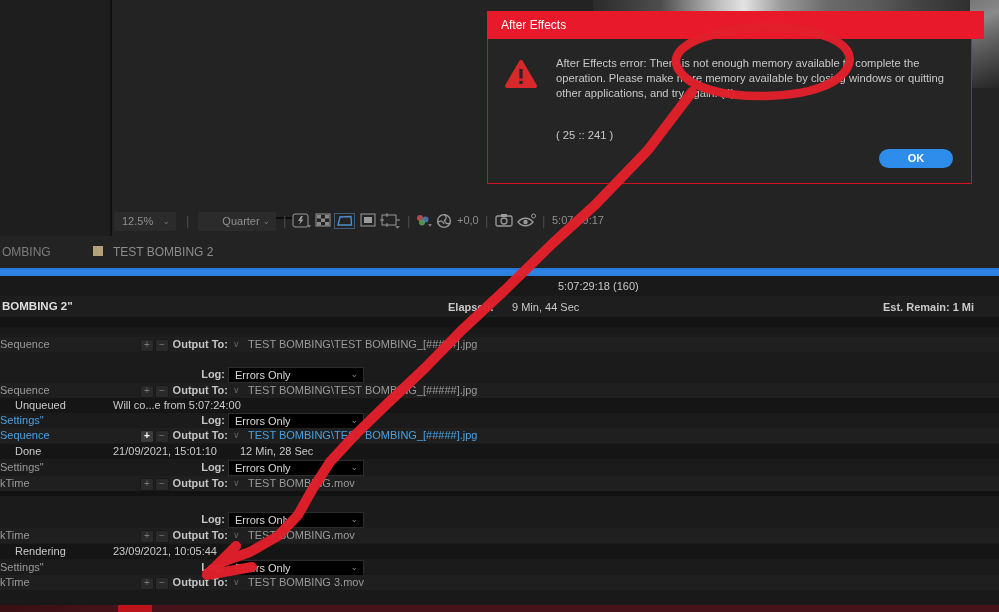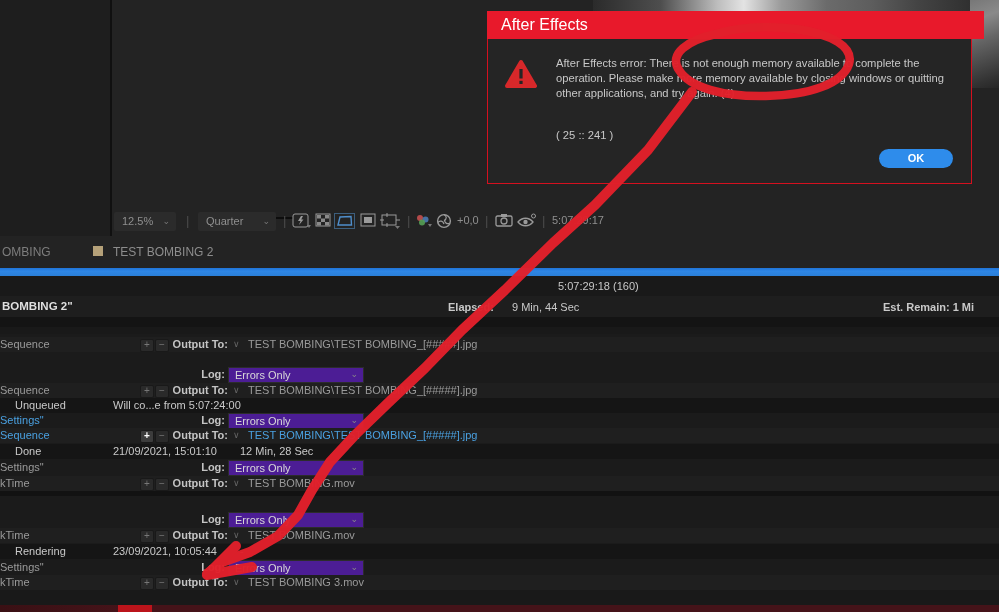--- a/index.html
+++ b/index.html
@@ -57,40 +57,40 @@
   .blue .r-label{color:var(--link-blue,#4aa0e0);}
   .r-plus,.r-minus{position:absolute;top:1.5px;width:12px;height:11px;background:#2a2a2a;border:1px solid #191919;
      border-radius:2px;color:#777;font-size:10px;line-height:10px;text-align:center;}
   .r-plus{left:140px;} .r-minus{left:155px;}
   .r-plus.bright{color:#fff;background:#3c3c3c;font-weight:bold;}
   .r-outlabel{position:absolute;left:160px;top:1px;width:68px;text-align:right;font-weight:bold;color:#c4c4c4;}
   .r-chevron{position:absolute;left:233px;top:2px;color:#666;font-size:9px;}
   .r-value{position:absolute;left:248px;top:1px;color:#9a9a9a;white-space:nowrap;}
   .blue .r-value{color:var(--link-blue,#4aa0e0);}
   .r-loglabel{position:absolute;left:160px;top:1px;width:65px;text-align:right;font-weight:bold;color:#c4c4c4;}
-  .r-dd{position:absolute;left:228px;top:0;width:134px;height:14px;background:#4c1d95;border:1px solid #2c2c2c;}
+  .r-dd{position:absolute;left:228px;top:0;width:134px;height:14px;background:#000000;border:1px solid #2c2c2c;}
   .r-dd .v{position:absolute;left:6px;top:1px;color:#d8d8d8;font-size:11px;}
   .r-dd .c{position:absolute;right:5px;top:1px;color:#888;font-size:9px;}
   .r-status{position:absolute;left:15px;top:1px;color:#c9c9c9;}
   .r-started{position:absolute;left:113px;top:1px;color:#c9c9c9;}
   .r-rt{position:absolute;left:240px;top:1px;color:#c9c9c9;}
   .item-sep{position:absolute;left:0;top:156px;width:999px;height:6px;background:#121212;}
 
   
   .status-bar{left:0;top:585px;width:999px;height:20px;background:#1e1e1e;border-top:1px solid #060606;font-size:11px;}
   .sb-group{position:absolute;top:4px;white-space:nowrap;}
   .sb-label{font-weight:bold;color:#a5a5a5;}
   .sb-value{color:#8c8c8c;}
   .red-strip{left:0;top:605px;width:999px;height:7px;background:linear-gradient(90deg,#3a1014 0%,#451319 12%,#451319 100%);}
   .red-strip .seg{position:absolute;left:118px;top:0;width:34px;height:7px;background:#bb141b;}
 
   
   .dialog{left:487px;top:11px;width:483px;height:171px;background:#252525;border:1px solid #d5101f;z-index:10;}
   .dlg-titlebar{position:absolute;left:-1px;top:-1px;width:483px;height:28px;background:var(--titlebar-red,#e8192b);
-     color:#fff;font-size:16px;line-height:28px;padding-left:14px;}
+     color:#fff;font-size:12px;line-height:28px;padding-left:14px;}
   .dlg-body{position:absolute;left:0;top:27px;right:0;bottom:0;}
   .dlg-icon{position:absolute;left:16px;top:20px;}
   .dlg-text{position:absolute;left:68px;top:17px;width:400px;font-size:11.2px;line-height:15px;color:#c8c8c8;}
   .dlg-code{position:absolute;left:68px;top:90px;font-size:11.2px;color:#c8c8c8;}
   .ok-btn{position:absolute;right:18px;bottom:15px;width:74px;height:19px;border-radius:10px;
      background:var(--ok-blue,#2e8ceb);color:#fff;font-size:11px;font-weight:bold;text-align:center;line-height:19px;}
 
   .annotation{left:0;top:0;z-index:50;pointer-events:none;}
 </style>
 </head>
@@ -103,21 +103,21 @@
   <div class="abs photo-top"></div>
   <div class="abs photo-right"></div>
   <div class="abs tick"></div>
 
   <div class="abs toolbar">
     <div class="tb-dd" style="left:2px;width:62px;">
       <span class="lbl">12.5%</span>
       <span class="chev">⌄</span>
     </div>
     <div class="tb-sep" style="left:74px;">|</div>
-    <div class="tb-dd" style="left:86px;width:78px;">
+    <div class="tb-dd" style="left:86px;width:78px;text-align:center;">
       <span class="lbl">Quarter</span>
       <span class="chev">⌄</span>
     </div>
     <div class="tb-sep" style="left:171px;">|</div>
     <div class="tb-ic" style="left:180px;">
       <svg width="20" height="16" viewBox="0 0 20 16">
           <rect x="1" y="1" width="15" height="13" rx="2" fill="none" stroke="#9a9a9a"></rect>
           <path d="M9 3 L6 8 H8.5 L7 12 L11.5 6.5 H9.2 L11 3 Z" fill="#9a9a9a"></path>
           <path d="M15 12 l2 3 l2 -3 z" fill="#777"></path>
         </svg>

